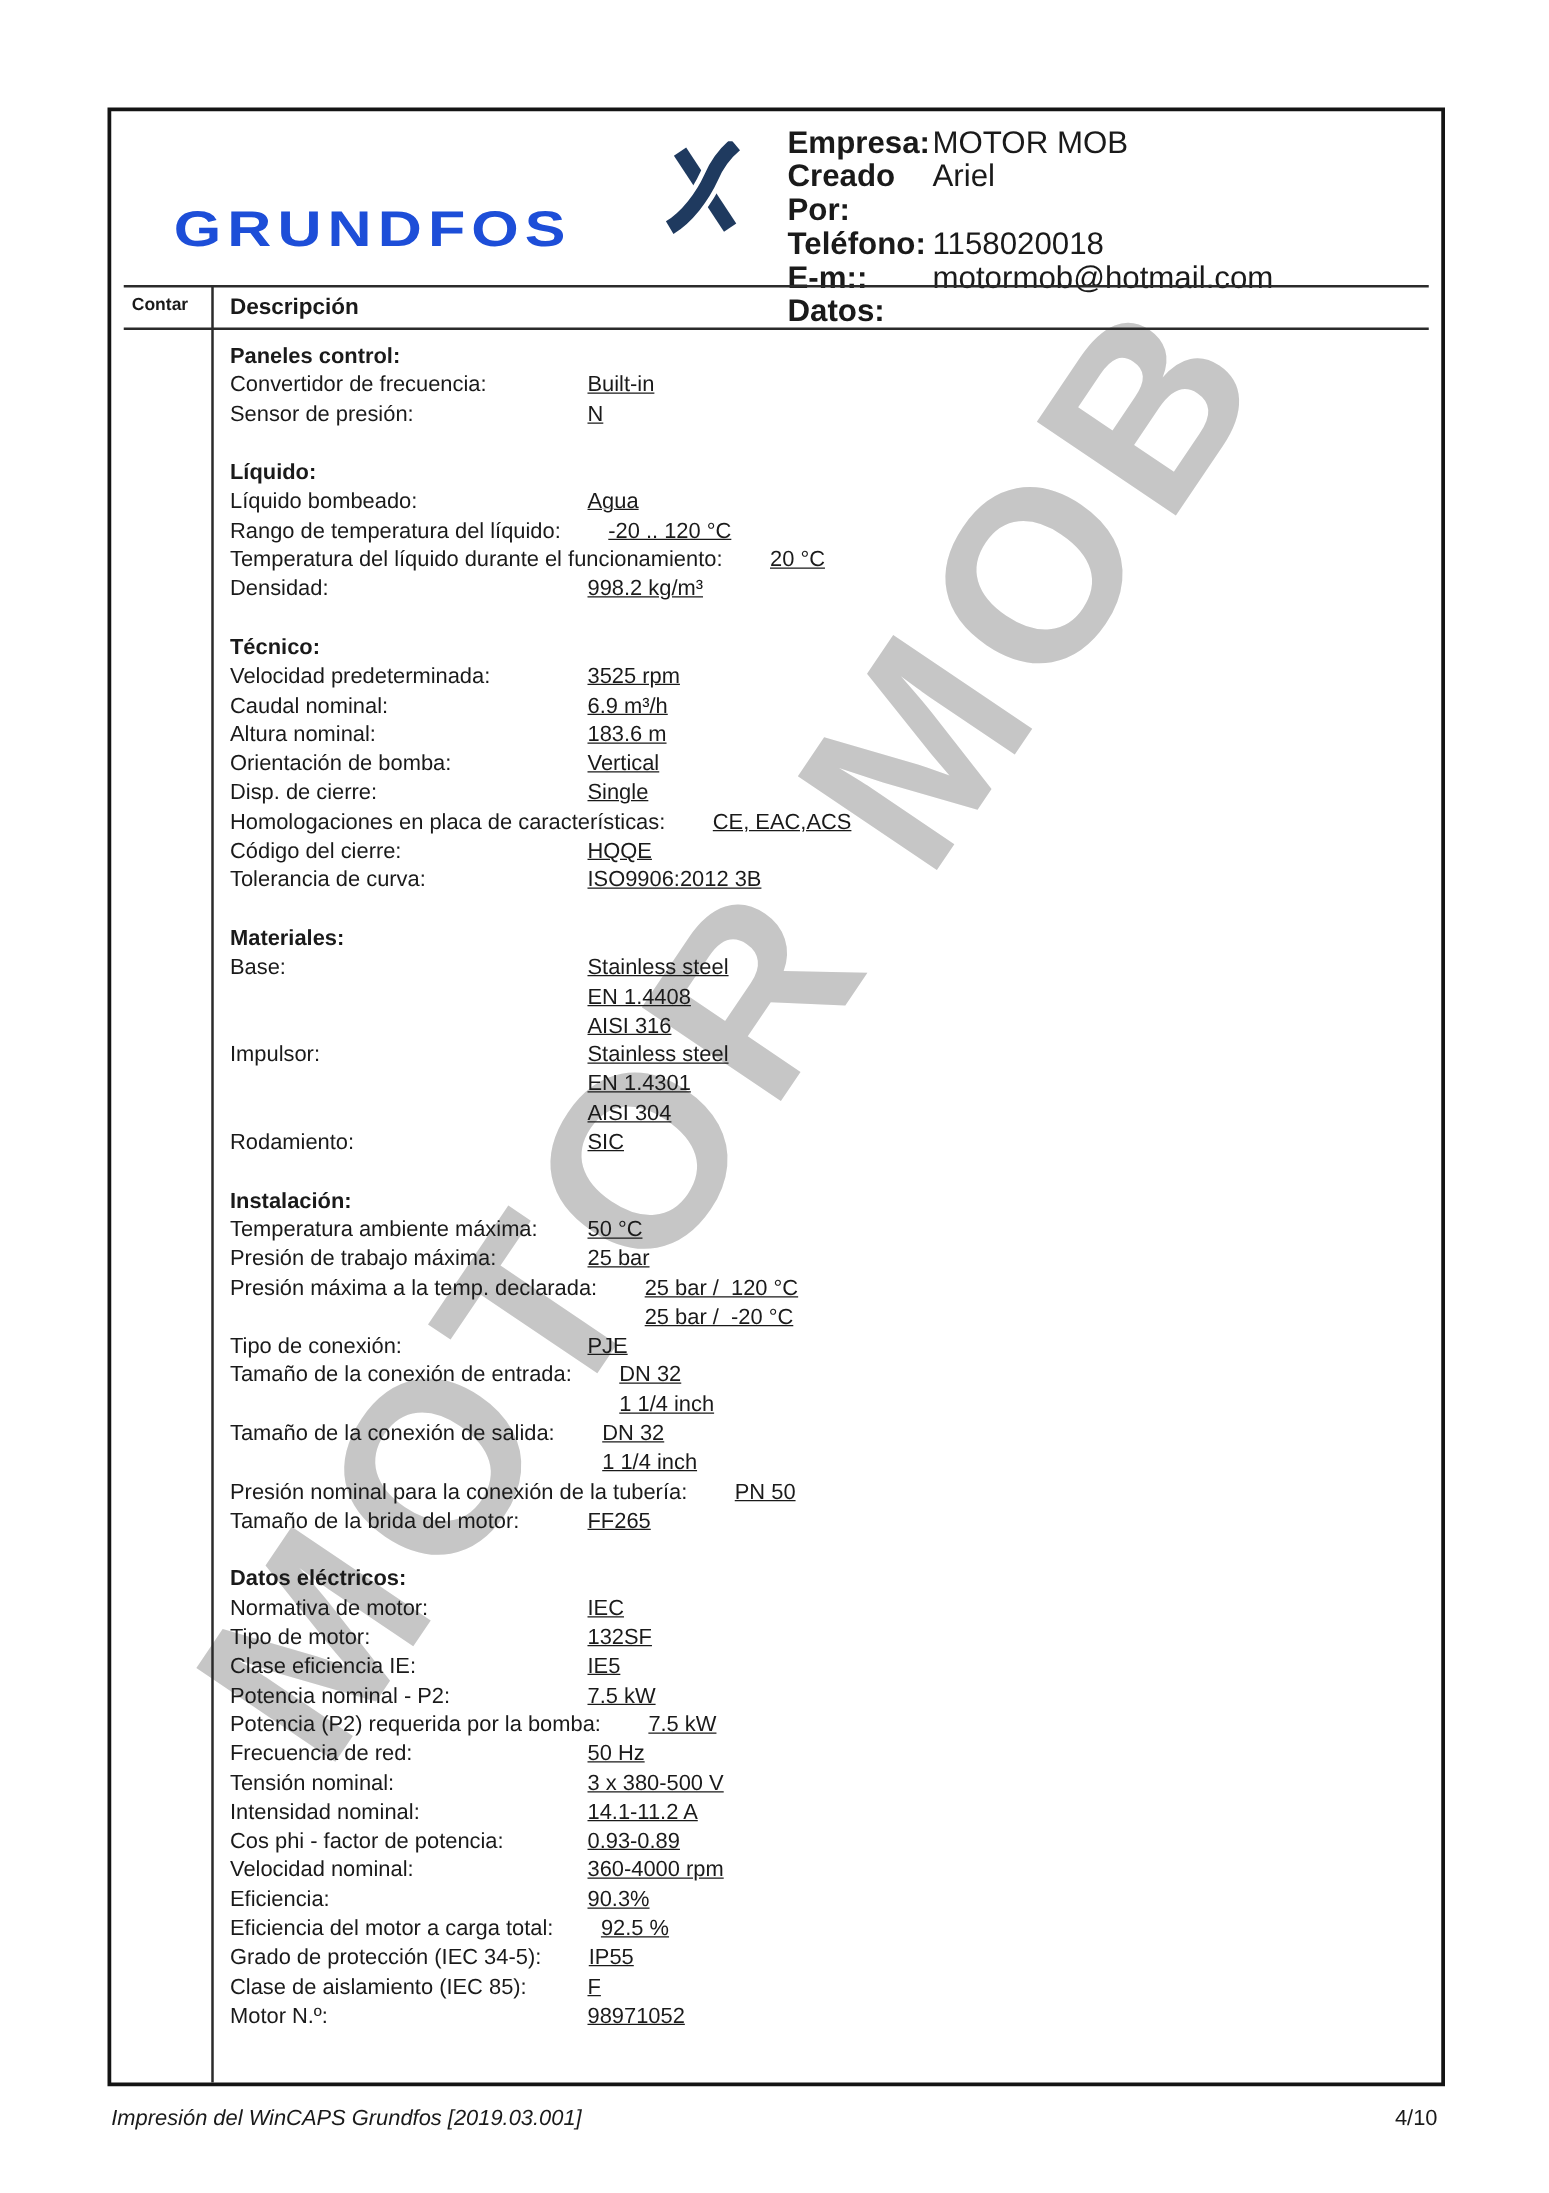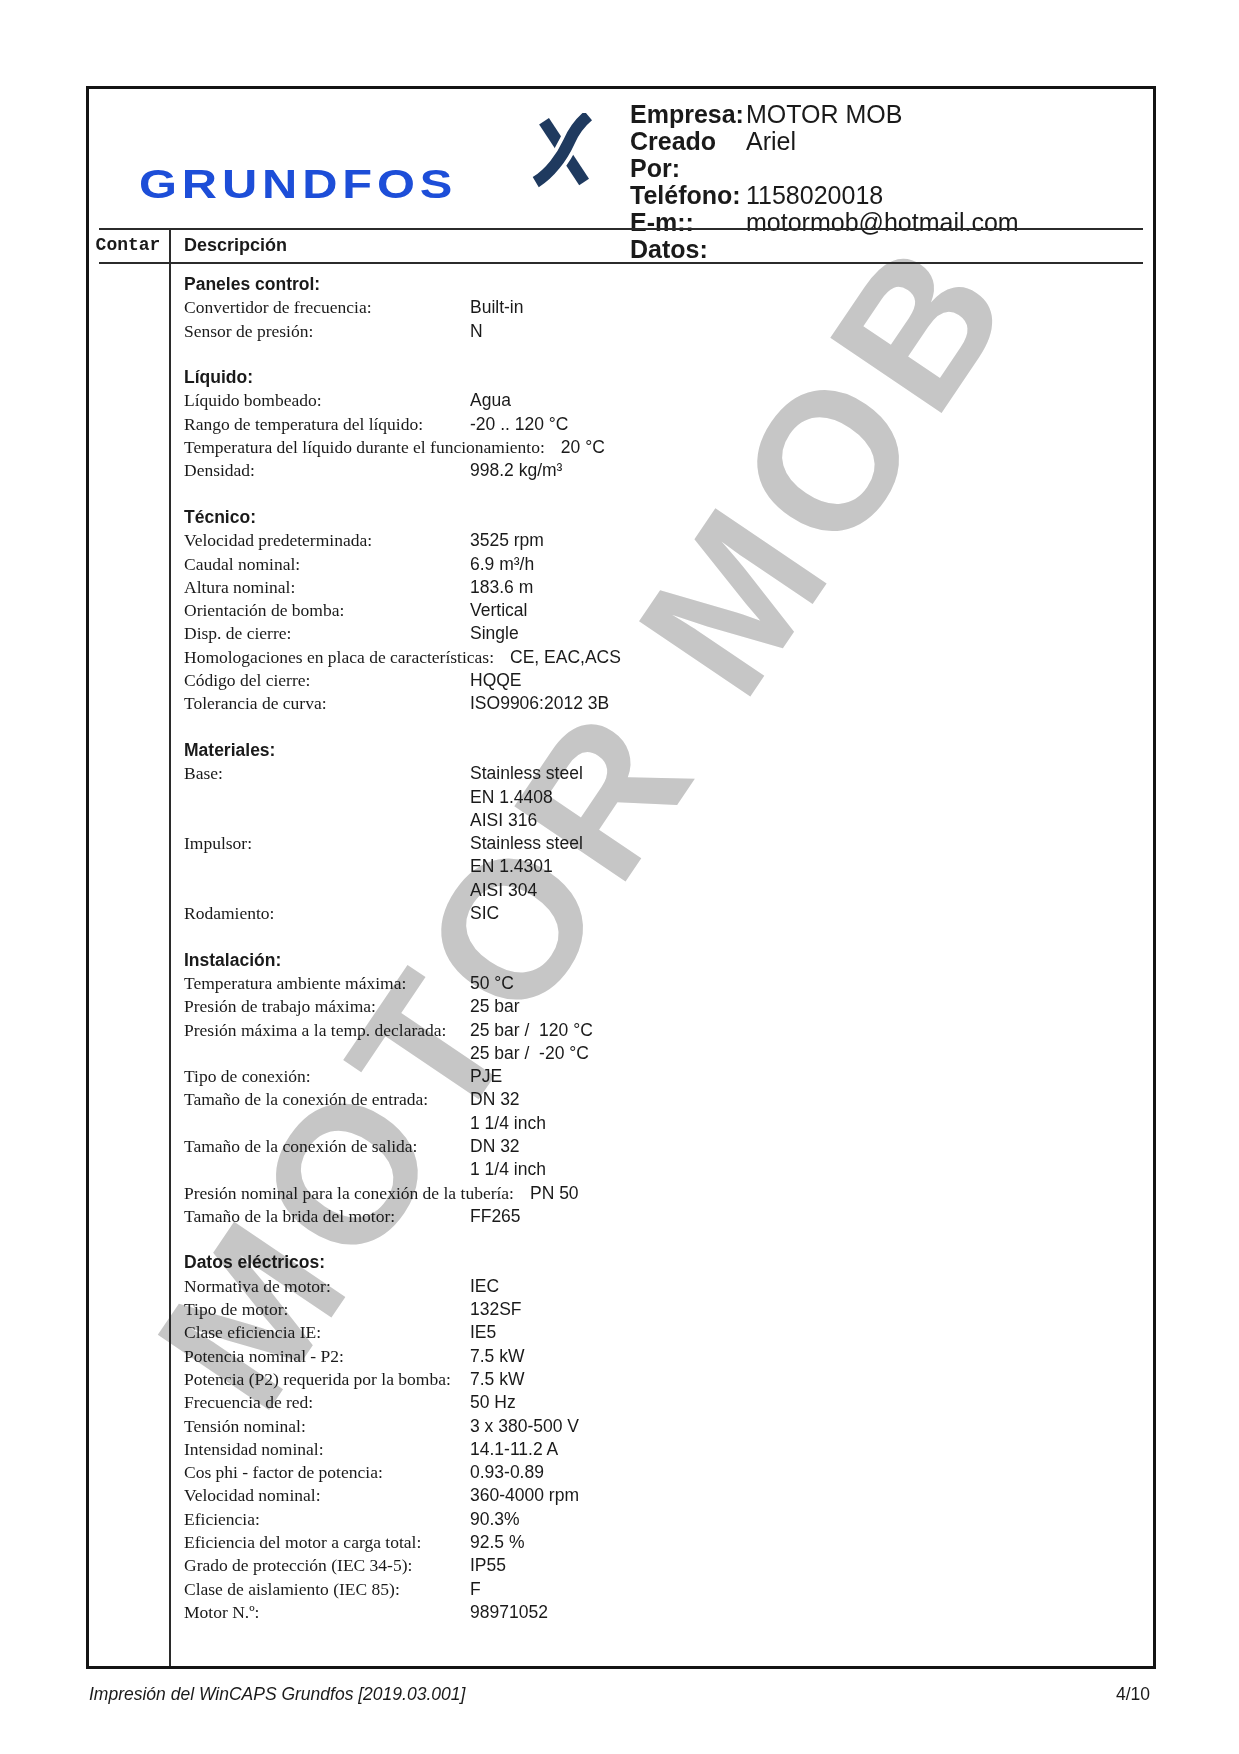--- a/index.html
+++ b/index.html
@@ -57,43 +57,42 @@
   .info-row{display:flex;}
   .info-lbl{font-weight:bold;width:116px;flex:0 0 auto;}
   .info-val{white-space:nowrap;}
   
   .rule1{position:absolute;left:10px;right:10px;top:139px;border-top:2px solid #2b2b2b;}
   .rule2{position:absolute;left:10px;right:10px;top:173px;border-top:2px solid #2b2b2b;}
   .vline{position:absolute;left:80px;top:139px;bottom:0;width:2px;background:#2b2b2b;}
   
   .thead-c1{
     position:absolute;left:0;top:146px;width:78px;
-    text-align:center;font-weight:bold;font-size:18px;font-family:Liberation Mono, monospace;
+    text-align:center;font-weight:bold;font-size:14px;
   }
   .thead-c2{
     position:absolute;left:95px;top:146px;
     font-weight:bold;font-size:18px;
   }
   
   .tbody{
     position:absolute;left:95px;right:26px;top:184px;
     font-size:17.5px;line-height:23.3px;
   }
   .section{margin:0;}
   .section + .section{margin-top:23.3px;}
   .sec-title{font-weight:bold;}
   .row{display:flex;align-items:flex-start;}
   .lbl{
     flex:0 0 auto;
     box-sizing:border-box;
     min-width:286px;
-    padding-right:16px;
-    font-family:Liberation Serif, serif;
-  }
-  .val{white-space:pre-wrap;}
+    padding-right:38px;
+  }
+  .val{white-space:pre-wrap;text-decoration:underline;}
   
   .footer{
     position:absolute;left:89px;top:1684px;width:1061px;
     display:flex;justify-content:space-between;
     font-size:17.5px;
     z-index:1;
   }
   .footer-left{font-style:italic;}
   .footer-right{font-style:normal;}
 </style>

